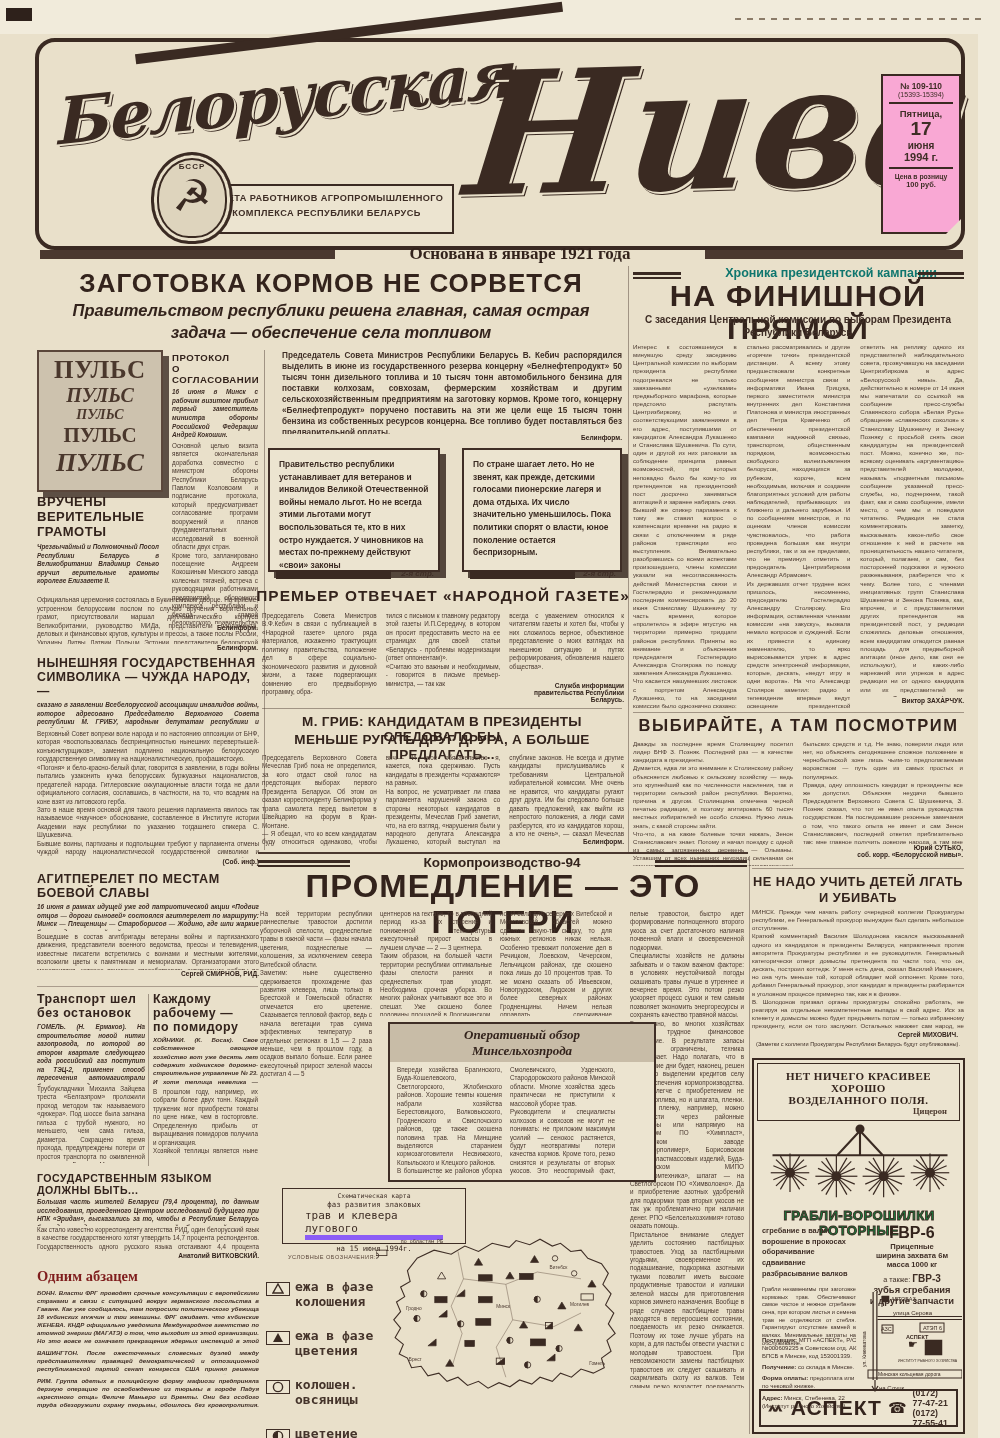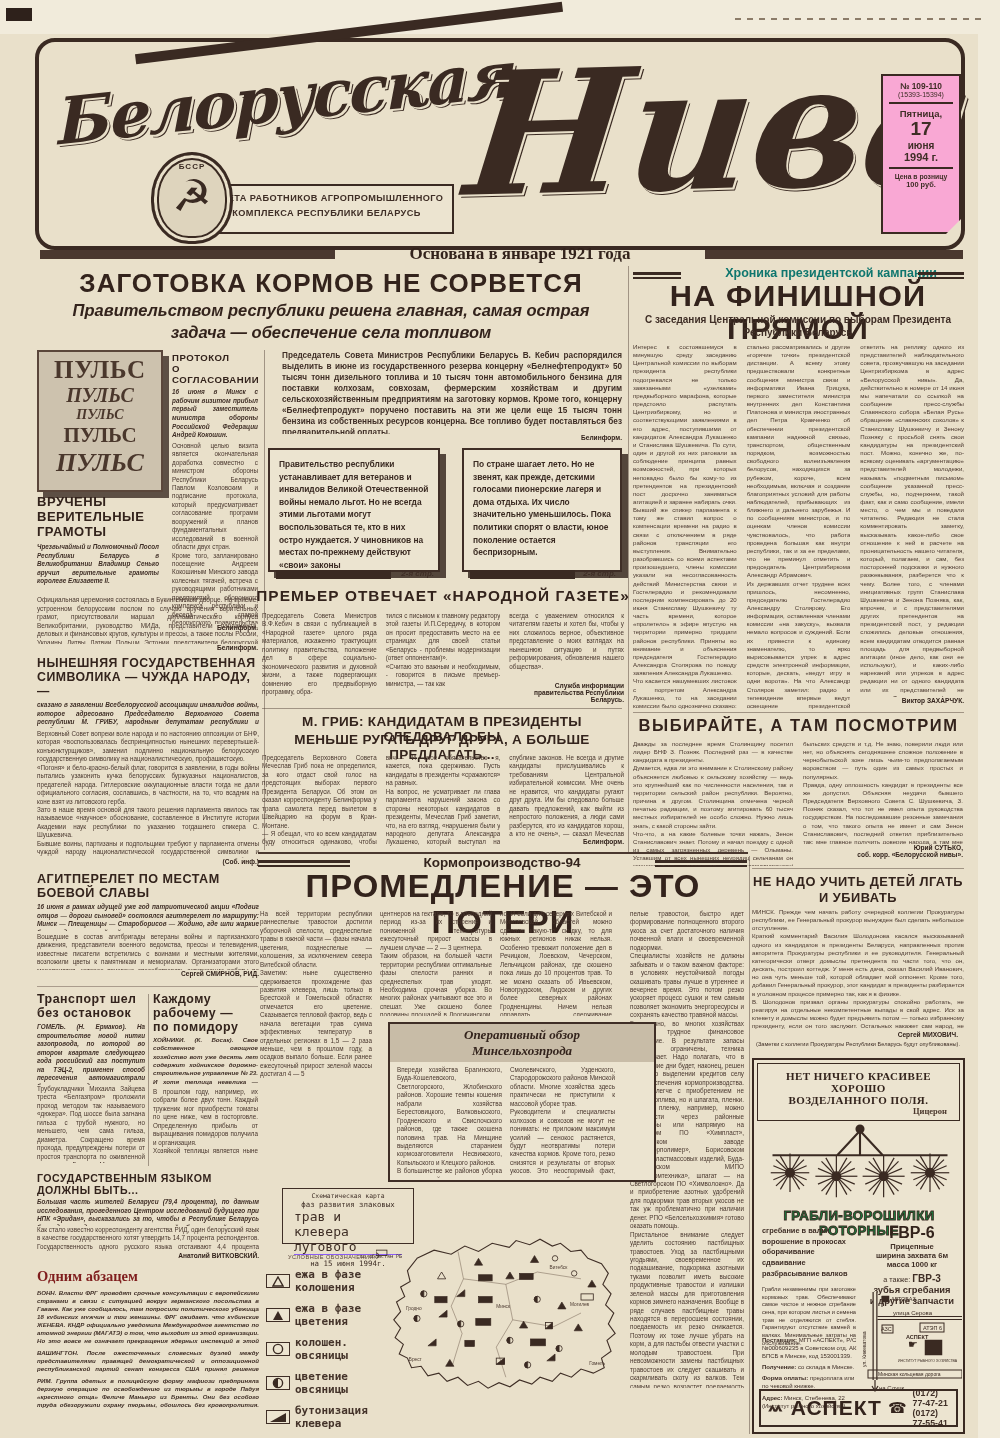--- a/index.html
+++ b/index.html
@@ -30,21 +30,21 @@
 .serif{font-family:"Liberation Serif",serif;}
 .niva{font-family:"DejaVu Serif",serif;font-style:italic;font-weight:bold;font-size:170px;line-height:.95;
   color:#3a2a22;transform:rotate(-1.5deg) skewX(-8deg);text-shadow:2px 2px 0 #e9e0ca,3px 3px 0 #3a2a22;}
 .scriptlogo{font-family:"DejaVu Serif",serif;font-style:italic;font-weight:bold;font-size:64px;
   color:#3a2a22;transform:rotate(-6deg) skewX(-6deg);letter-spacing:-2px;white-space:nowrap;
   text-shadow:2px 2px 0 #e9e0ca,3px 3px 0 #3a2a22;}
 .cond{transform:scaleX(1.06);transform-origin:center;}
 .hollow{color:#15803d;-webkit-text-stroke:.9px #3a2a22;}
 .legrow{display:flex;align-items:center;gap:5px;margin-bottom:8px;}
 .legbox{width:24px;height:14px;border:1px solid #3f2e26;display:flex;align-items:center;justify-content:center;flex:0 0 auto;background:#ece4d0;}
-.leglab{font-size:11px;font-weight:bold;color:#44332a;font-family:"DejaVu Sans Mono",monospace;}
+.leglab{font-size:13px;font-weight:bold;color:#44332a;font-family:"DejaVu Sans Mono",monospace;margin-top:11px;}
 svg{display:block;}
 </style>
 </head>
 <body>
 
 <div class="page">
 
   <div class="abs" style="left:6px;top:8px;width:26px;height:13px;background:#2e211b;z-index:3;"></div>
   <div class="abs" style="left:735px;top:18px;width:250px;height:2px;background:repeating-linear-gradient(90deg,#8c7c69 0 6px,transparent 6px 12px);z-index:3;"></div>
 
@@ -236,24 +236,24 @@
     </div>
     <div style="display:flex;gap:8px;">
       <div class="bodytxt pre" style="width:105px;height:112px;">Впереди хозяйства Брагинского, Буда-Кошелевского, Светлогорского, Жлобинского районов. Хорошие темпы кошения набрали хозяйства Берестовицкого, Волковысского, Гродненского и Свислочского районов, где также скошена половина трав. На Минщине выделяются старанием кормозаготовители Несвижского, Копыльского и Клецкого районов.
 В большинстве же районов уборка трав идет крайне медлен-</div>
       <div class="bodytxt pre" style="width:105px;height:112px;">Смолевичского, Узденского, Стародорожского районов Минской области. Многие хозяйства здесь практически не приступили к массовой уборке трав.
 Руководители и специалисты колхозов и совхозов не могут не понимать: не приложим максимум усилий — сенокос растянется, будут неотвратимы потери качества кормов. Кроме того, резко снизятся и результаты от вторых укосов. Это неоспоримый факт, ведь там, где уже убраны раннес-</div>
     </div>
   </div>
 
   <div class="abs" style="left:258px;top:1188px;width:364px;height:248px;">
-    <div class="abs" style="left:24px;top:0;width:132px;height:56px;border:1px solid #3f2e26;padding:3px 11px;font-family:'DejaVu Sans Mono',monospace;">
+    <div class="abs" style="left:24px;top:0;width:184px;height:56px;border:1px solid #3f2e26;padding:3px 22px;font-family:'DejaVu Sans Mono',monospace;">
       <div class="ctr" style="font-size:6.4px;">Схематическая карта</div>
       <div class="ctr" style="font-size:7.4px;">фаз развития злаковых</div>
-      <div style="font-size:13px;border-bottom:1px solid #8b5cf6;">трав и клевера лугового</div>
+      <div style="font-size:11px;border-bottom:5px solid #8b5cf6;">трав и клевера лугового</div>
       <div class="rt" style="font-size:5px;margin-top:-2px;">по областям РБ</div>
       <div class="ctr" style="font-size:7.4px;">на 15 июня 1994г.</div>
     </div>
     <div class="abs" style="left:30px;top:66px;font-size:5.6px;letter-spacing:.5px;color:#5a463a;">УСЛОВНЫЕ ОБОЗНАЧЕНИЯ:</div>
 
     <div class="abs" style="left:8px;top:80px;width:140px;">
       <div class="legrow">
         <span class="legbox">
             <svg width="12" height="11" viewBox="0 0 12 11">
               <polygon points="6,1 11,10 1,10" fill="none" stroke="#3a2a22" stroke-width="1.4"></polygon>

